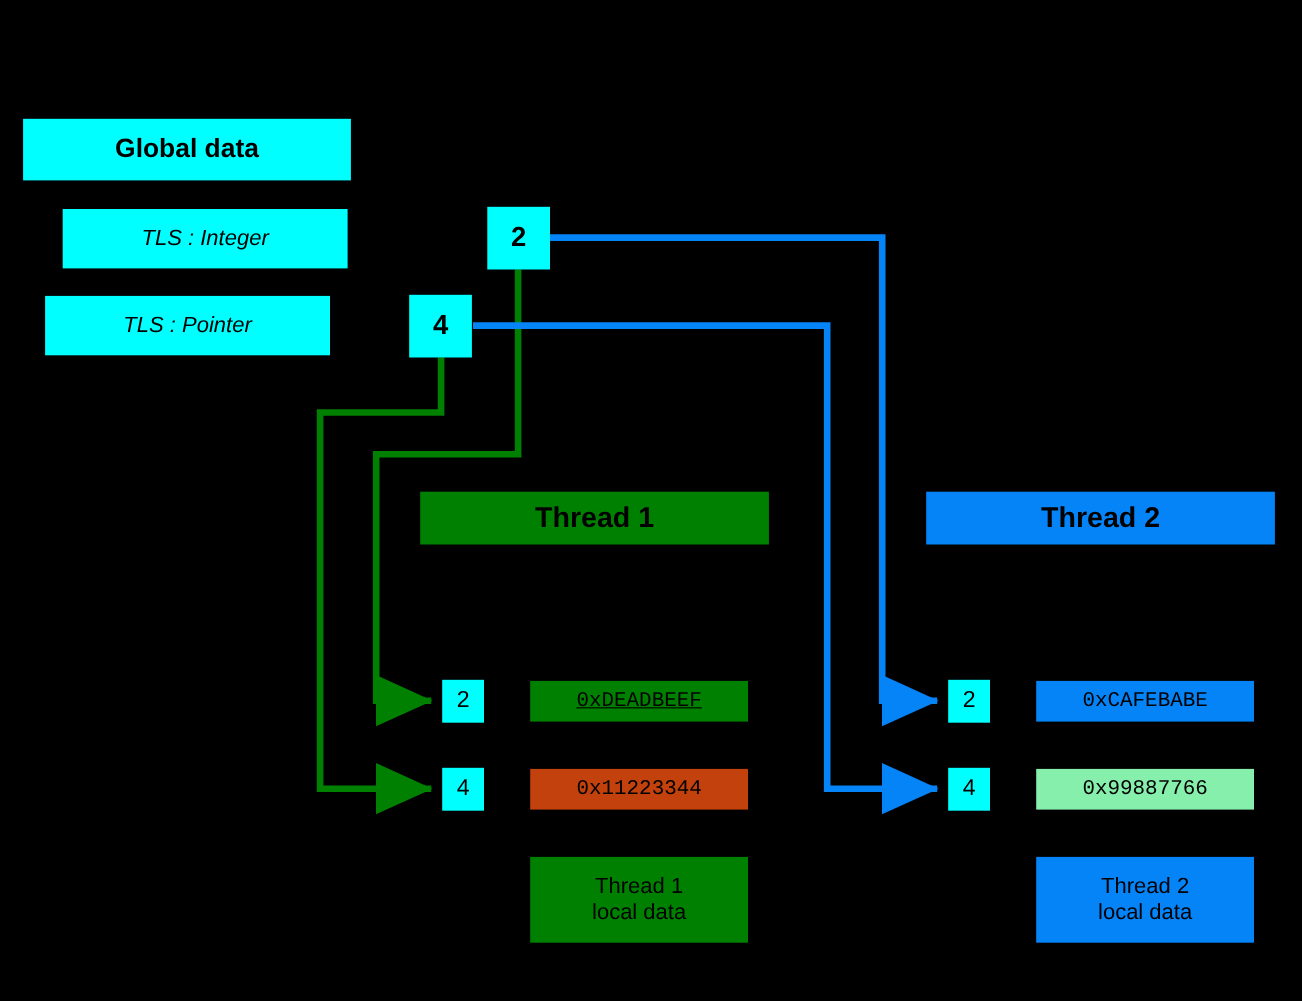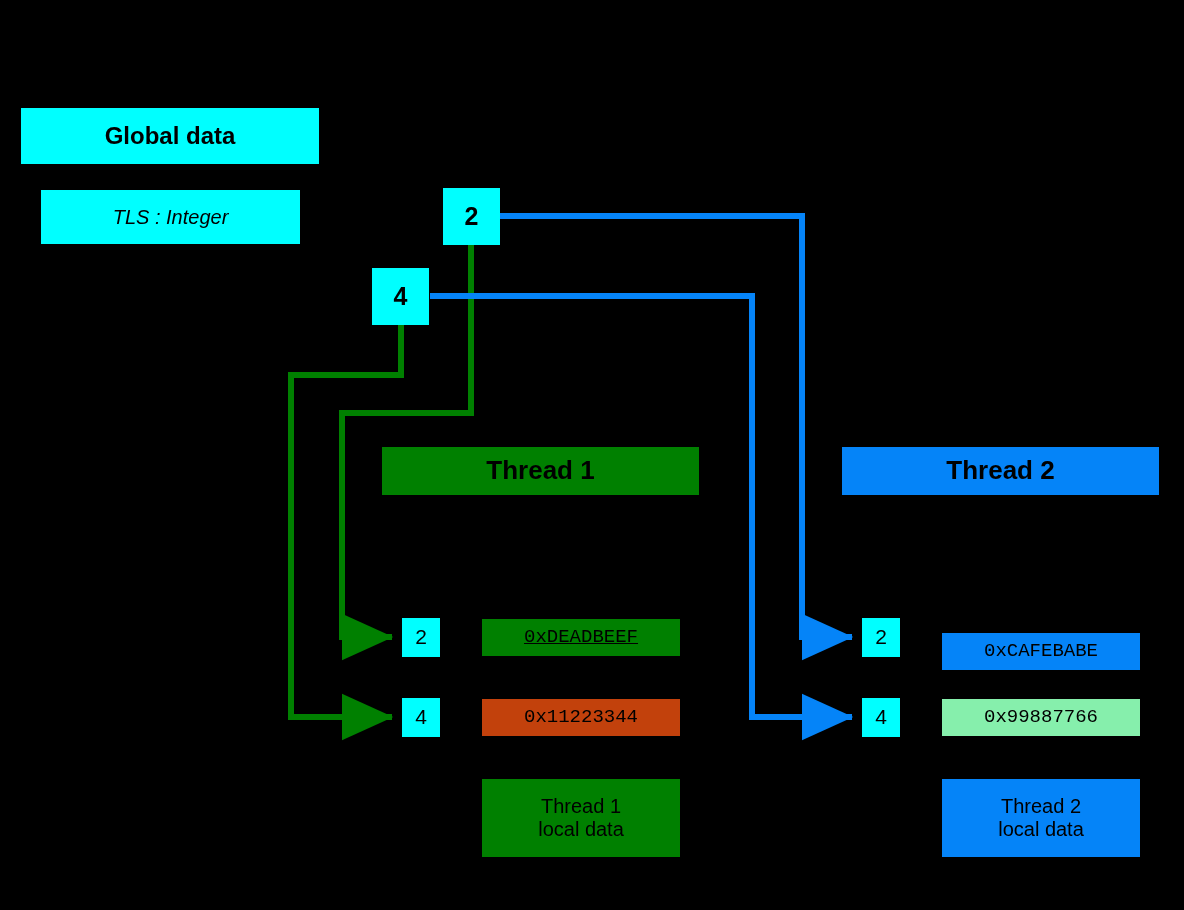--- a/index.html
+++ b/index.html
@@ -46,21 +46,21 @@
     font-weight: bold;
   }
   .tls-row {
     left: 41px;
     width: 259px;
     height: 54px;
     background: #00FFFF;
     font-size: 20px;
     font-style: italic;
   }
-  .tls-row.r0 { top: 190px; }
+  .tls-row.r0 { top: 190px; margin-left: 16px; }
   .tls-row.r1 { top: 269px; }
 
   
   .keybox {
     width: 57px;
     height: 57px;
     background: #00FFFF;
     font-size: 25px;
     font-weight: bold;
   }
@@ -92,21 +92,21 @@
 
   
   .value {
     width: 198px;
     height: 37px;
     font-family: "Liberation Mono", monospace;
     font-size: 19px;
   }
   .value.t1v0 { left: 482px; top: 619px; background: #008000; text-decoration: underline; }
   .value.t1v1 { left: 482px; top: 699px; background: #c2410c; }
-  .value.t2v0 { left: 942px; top: 633px; background: #0584F8; }
+  .value.t2v0 { left: 942px; top: 619px; background: #0584F8; }
   .value.t2v1 { left: 942px; top: 699px; background: #86efac; }
 
   
   .localdata {
     width: 198px;
     height: 78px;
     font-size: 20px;
   }
   .localdata.t1 { left: 482px; top: 779px; background: #008000; }
   .localdata.t2 { left: 942px; top: 779px; background: #0584F8; }
@@ -131,20 +131,21 @@
     <path d="M401,325 L401,375 L291,375 L291,717 L392,717" fill="none" stroke="#008000" stroke-width="6" marker-end="url(#arrow-green)"></path>
 
     <path d="M500,216 L802,216 L802,637 L852,637" fill="none" stroke="#0584F8" stroke-width="6" marker-end="url(#arrow-blue)"></path>
 
     <path d="M430,296 L752,296 L752,717 L852,717" fill="none" stroke="#0584F8" stroke-width="6" marker-end="url(#arrow-blue)"></path>
   </svg>
 
   <div class="box global-header">Global data</div>
 
   <div class="box tls-row r0">TLS : Integer</div>
+  <div class="box tls-row r1">TLS : Pointer</div>
 
   <div class="box keybox k0">2</div>
   <div class="box keybox k1">4</div>
 
   <div class="box thread-header t1">Thread 1</div>
   <div class="box slot t1s0">2</div>
   <div class="box value t1v0">0xDEADBEEF</div>
   <div class="box slot t1s1">4</div>
   <div class="box value t1v1">0x11223344</div>
   <div class="box localdata t1">Thread 1

